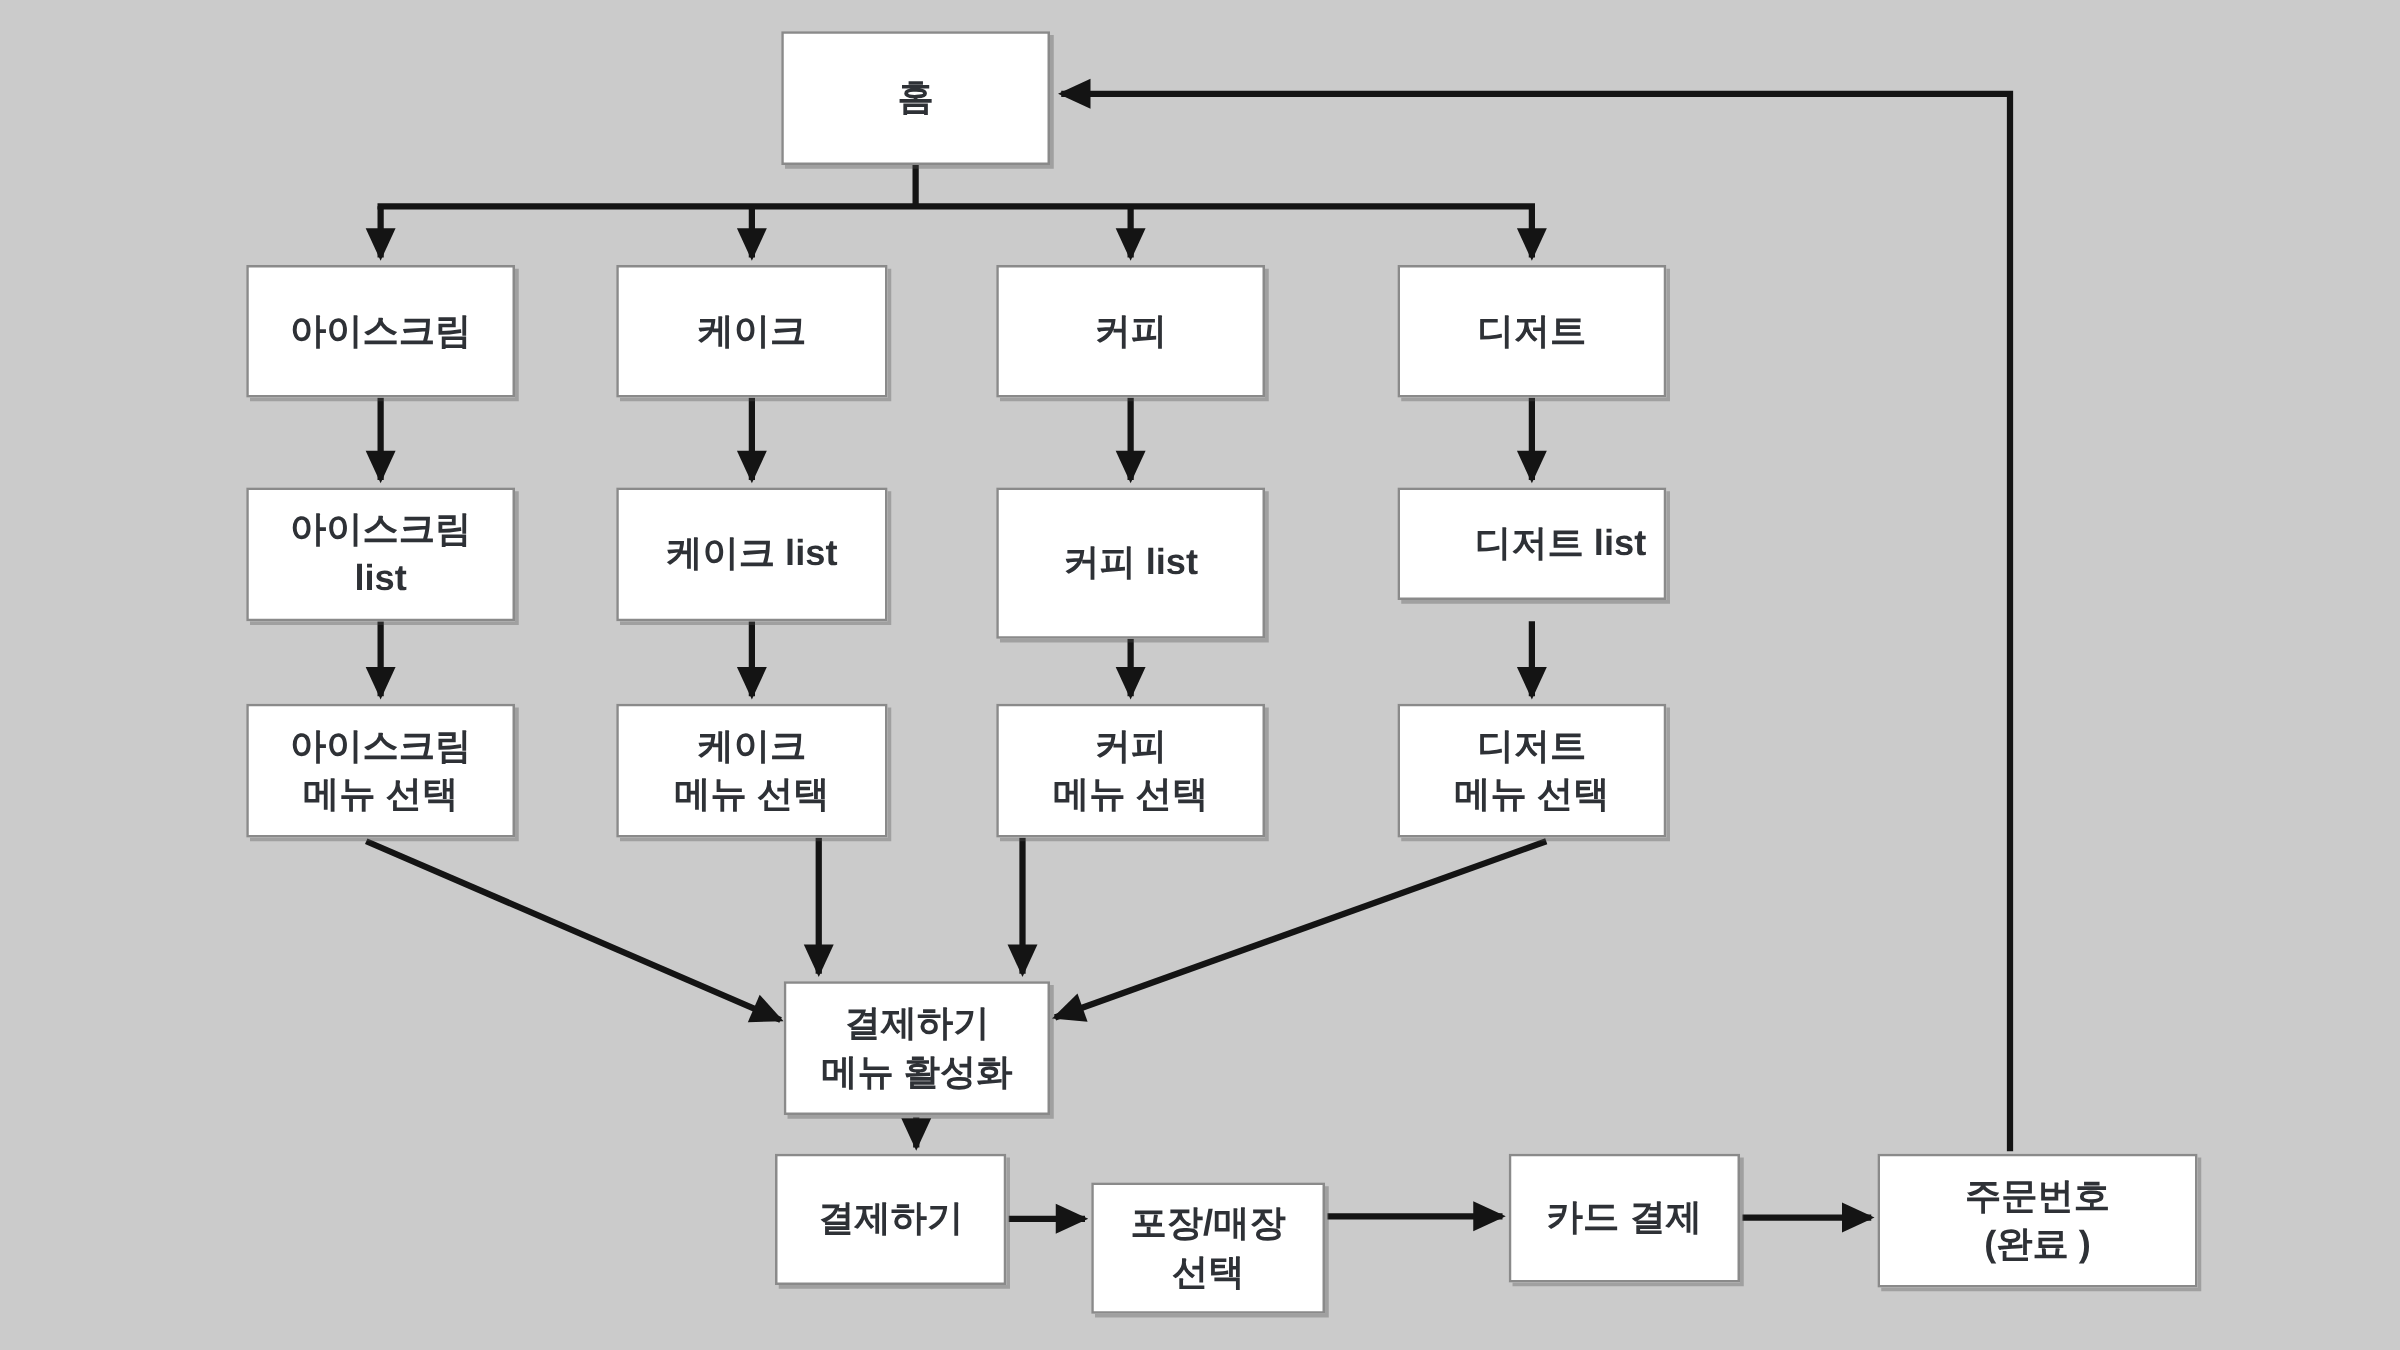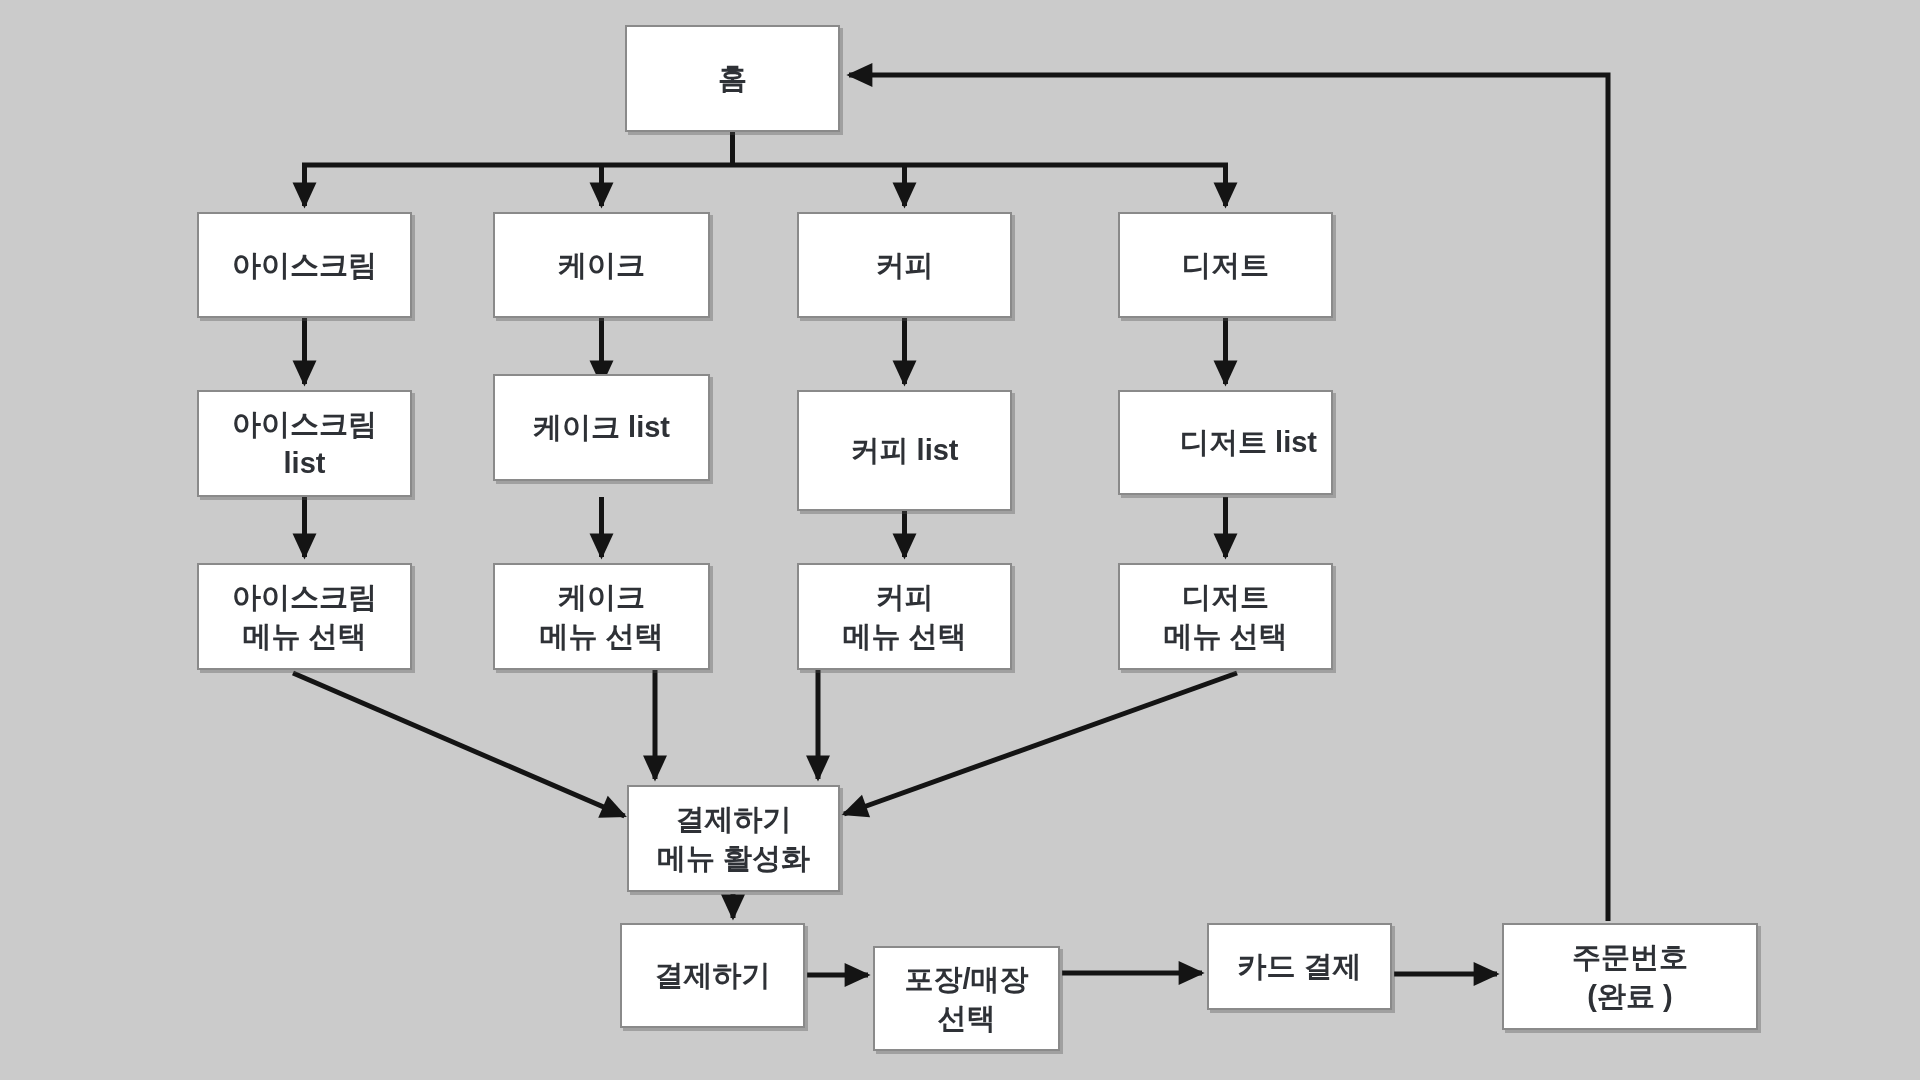--- a/index.html
+++ b/index.html
@@ -31,31 +31,31 @@
     line-height: 1.32;
     color: #2e3136;
     white-space: pre-line;
   }
   #n-home            { left: 625px;  top: 25px;  width: 215px; height: 107px; }
   #n-icecream        { left: 197px;  top: 212px; width: 215px; height: 106px; }
   #n-cake            { left: 493px;  top: 212px; width: 217px; height: 106px; }
   #n-coffee          { left: 797px;  top: 212px; width: 215px; height: 106px; }
   #n-dessert         { left: 1118px; top: 212px; width: 215px; height: 106px; }
   #n-icecream-list   { left: 197px;  top: 390px; width: 215px; height: 107px; }
-  #n-cake-list       { left: 493px;  top: 374px; width: 217px; height: 107px; text-align: right; }
+  #n-cake-list       { left: 493px;  top: 390px; width: 217px; height: 107px; text-align: right; }
   #n-coffee-list     { left: 797px;  top: 390px; width: 215px; height: 121px; }
-  #n-dessert-list    { left: 1118px; top: 390px; width: 215px; height: 105px; padding-left: 46px; }
+  #n-dessert-list    { left: 1118px; top: 390px; width: 215px; height: 90px; padding-left: 46px; }
   #n-icecream-menu   { left: 197px;  top: 563px; width: 215px; height: 107px; }
   #n-cake-menu       { left: 493px;  top: 563px; width: 217px; height: 107px; }
   #n-coffee-menu     { left: 797px;  top: 563px; width: 215px; height: 107px; }
   #n-dessert-menu    { left: 1118px; top: 563px; width: 215px; height: 107px; }
   #n-payment-activate{ left: 627px;  top: 785px; width: 213px; height: 107px; }
   #n-pay             { left: 620px;  top: 923px; width: 185px; height: 105px; }
   #n-pack-store      { left: 873px;  top: 946px; width: 187px; height: 105px; }
-  #n-card-pay        { left: 1207px; top: 923px; width: 185px; height: 87px; }
+  #n-card-pay        { left: 1207px; top: 923px; width: 185px; height: 103px; }
   #n-order-no        { left: 1502px; top: 923px; width: 256px; height: 107px; }
   line, path.fb { stroke: #141414; stroke-width: 5; fill: none; }
 </style>
 </head>
 <body>
 
 <div class="canvas">
 
   <svg class="connector-layer" width="1920" height="1080" viewBox="0 0 1920 1080" xmlns="http://www.w3.org/2000/svg">
     <defs>

